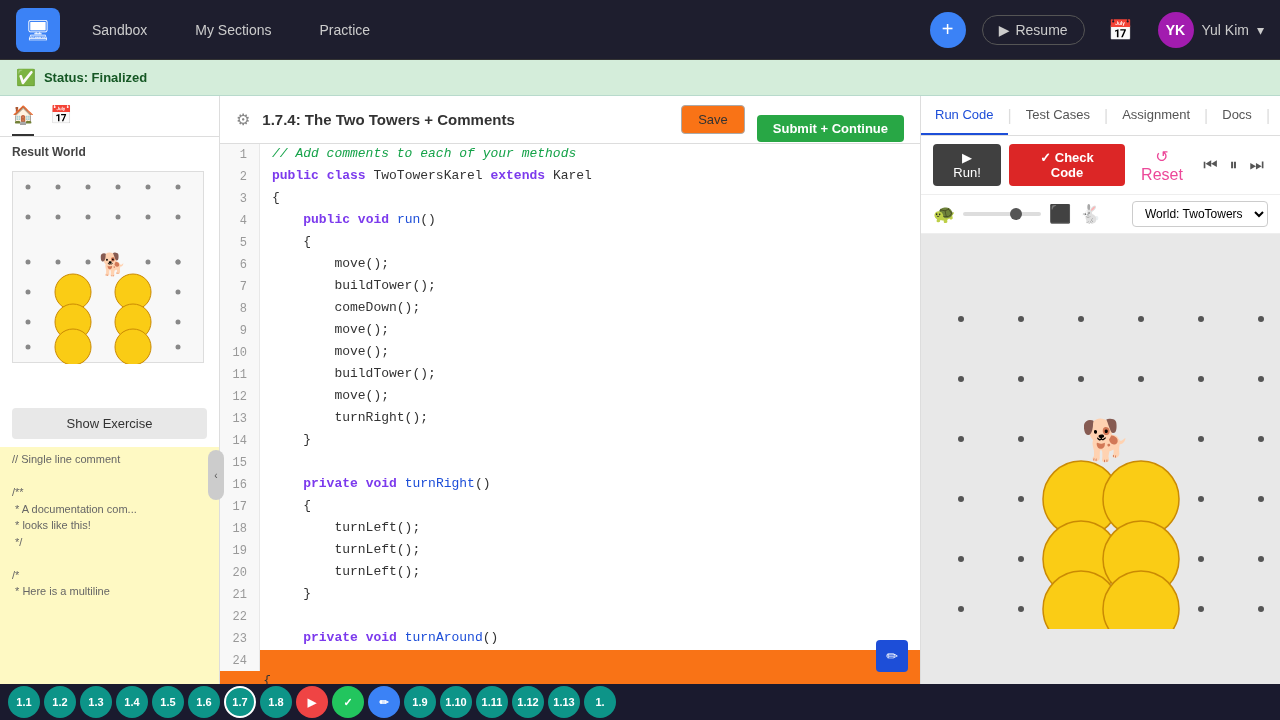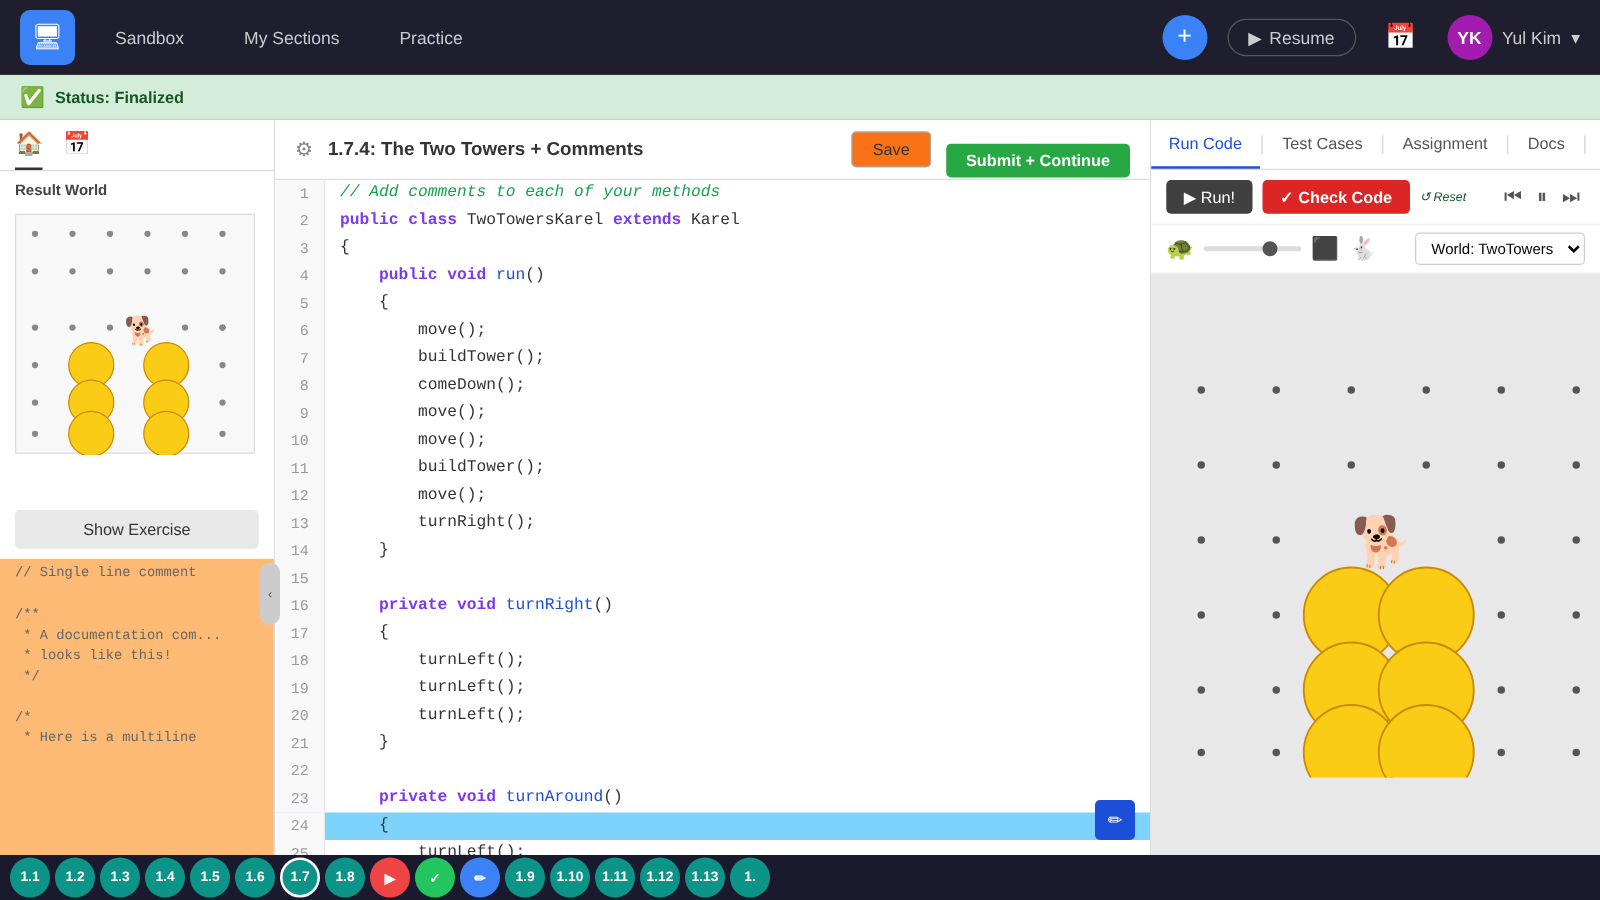--- a/index.html
+++ b/index.html
@@ -143,25 +143,25 @@
       color: #333;
     }
     .quick-docs-label {
       font-size: 12px;
       font-weight: 600;
       color: #444;
       padding: 8px 12px 4px;
       border-top: 1px solid #eee;
     }
     .quick-docs-content {
-      font-family: Liberation Mono, monospace;
+      font-family: Liberation Sans, sans-serif;
       font-size: 11px;
       color: #666;
       padding: 4px 12px;
-      background: #fdba74;
+      background: #fef9c3;
       flex: 1;
       overflow: hidden;
       line-height: 1.5;
     }
 
     
     .editor-area {
       flex: 1;
       background: #fff;
       display: flex;
@@ -234,21 +234,21 @@
     }
     .line-code {
       padding-left: 12px;
       white-space: pre;
       color: #333;
       flex: 1;
     }
     .kw { color: #7c3aed; font-weight: bold; }
     .cm { color: #16a34a; font-style: italic; }
     .fn { color: #1d4ed8; }
-    .cursor-line { background: #7dd3fc; }
+    .cursor-line { background: #f97316; flex-direction: column; }
     .edit-icon-btn {
       position: absolute;
       bottom: 12px;
       right: 12px;
       background: #1d4ed8;
       border: none;
       border-radius: 4px;
       width: 32px; height: 32px;
       cursor: pointer;
       color: white;
@@ -313,24 +313,24 @@
       padding: 6px 14px;
       color: white;
       font-weight: 600;
       font-size: 13px;
       cursor: pointer;
       display: flex; align-items: center; gap: 4px;
     }
     .reset-btn {
       background: transparent;
       border: none;
-      color: #14532d;
-      font-size: 10px;
-      cursor: pointer;
-      display: flex; align-items: center; gap: 4px; font-style: italic;
+      color: #ec4899;
+      font-size: 16px;
+      cursor: pointer;
+      display: flex; align-items: center; gap: 4px;
     }
     .playback-controls {
       display: flex;
       align-items: center;
       gap: 4px;
       margin-left: auto;
     }
     .pb-btn {
       background: transparent;
       border: none;

